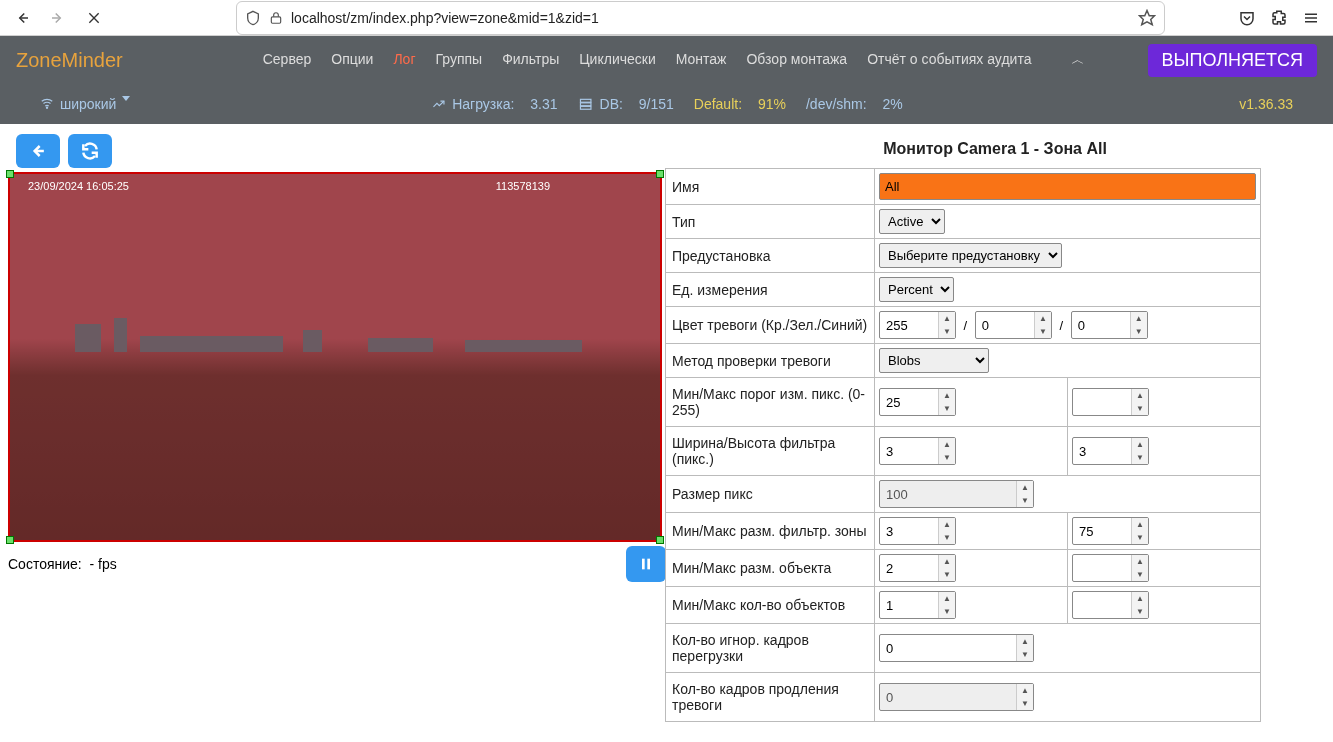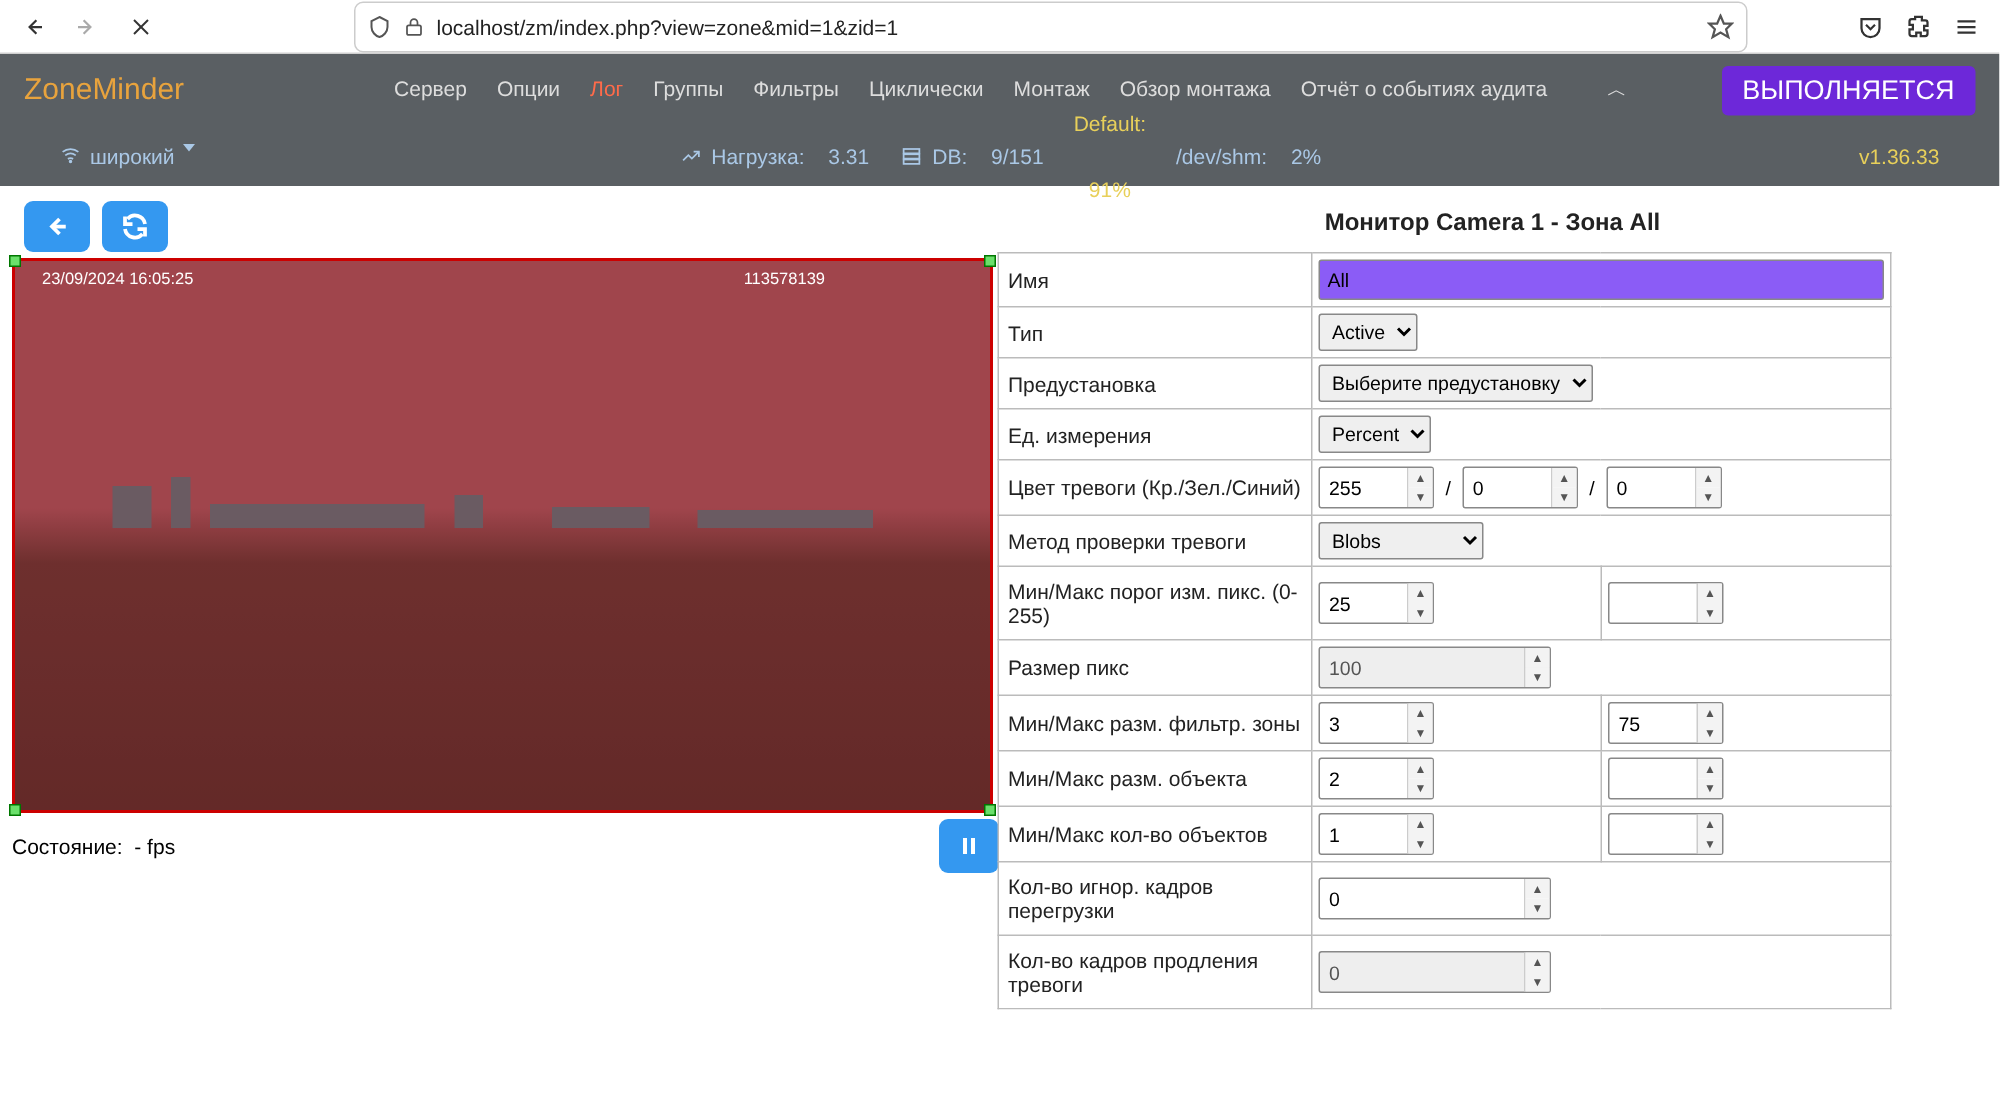--- a/index.html
+++ b/index.html
@@ -22,21 +22,21 @@
   .nav-links a.alert { color:#ff6b4a; }
   .nav-links .caret { margin-left:20px; color:#ddd; }
   .run-badge { margin-left:auto; background:#6d28d9; color:#fff; font-size:18px; padding:6px 14px; border-radius:4px; }
 
   
   .status-bar { background:#5a5f63; height:40px; display:flex; align-items:center; padding:0 40px; color:#aac8e6; font-size:14px; }
   .status-bar .bw { display:flex; align-items:flex-start; gap:6px; margin-right:auto; }
   .status-bar .bw .tri { display:inline-block; width:0; height:0; border-left:4px solid transparent; border-right:4px solid transparent; border-top:5px solid #aac8e6; }
   .status-center { display:flex; gap:20px; margin: 0 auto; position:absolute; left:50%; transform:translateX(-50%); }
   .status-center span { display:flex; align-items:center; gap:6px;}
-  .status-center .yel { color:#e8d05a;flex-direction:column; }
+  .status-center .yel { color:#e8d05a; }
   .version { margin-left:auto; color:#e8d05a; }
   .wifi-icon { width:14px; height:14px; }
 
   
   .content-area { display:flex; align-items:flex-start; padding:6px 0 0 0; }
   .left-col { width:665px; padding-left:4px; }
   .right-col { flex:1; padding-right:8px; }
 
   .tool-buttons { display:flex; gap:8px; margin:4px 0 0 12px; }
   .tool-btn { background:#3498f0; color:#fff; border-radius:6px; width:44px; height:34px; display:flex; align-items:center; justify-content:center; }
@@ -53,21 +53,21 @@
 
   .state-row { display:flex; align-items:center; justify-content:space-between; width:658px; margin:4px 0 0 4px; }
   .state-text { font-size:14px; color:#000; }
   .pause-btn { background:#3498f0; color:#fff; border-radius:6px; width:40px; height:36px; display:flex; align-items:center; justify-content:center; }
 
   
   table.settings { border-collapse:collapse; width:596px; margin-left:0; }
   table.settings td { border:1px solid #bbb; vertical-align:middle; }
   table.settings td.lbl { padding:8px 6px; width:210px; color:#222; font-size:14px; }
   table.settings td.ctl { padding:4px; }
-  .txt-in { width:100%; max-width:378px; padding:5px; border:1px solid #888; border-radius:2px; font-size:13px; background:#8b5cf6; }
+  .txt-in { width:100%; max-width:378px; padding:5px; border:1px solid #888; border-radius:2px; font-size:13px; background:#f97316; }
   .sel { padding:3px 4px; border:1px solid #888; border-radius:2px; font-size:13px; background:#efefef; }
   .spin-wrap { display:inline-flex; align-items:center; border:1px solid #888; border-radius:2px; background:#fff; height:28px; }
   .spin-wrap.dis { background:#eee; }
   .spin-wrap input { border:none; outline:none; padding:0 6px; width:58px; font-size:13px; background:transparent; }
   .spin-wrap.md input { width:136px; }
   .spin-wrap .sp-btns { display:flex; flex-direction:column; border-left:1px solid #ccc; }
   .spin-wrap .sp-btns div { width:16px; height:13px; display:flex; align-items:center; justify-content:center; font-size:8px; color:#555; background:#f3f3f3;}
   td.pairL { width:194px; }
   td.pairR { width:194px; }
   .sep { padding:0 4px; }
@@ -299,20 +299,37 @@
               </span></td>
         <td class="ctl pairR"><span class="spin-wrap">
                 <input value="" style="">
                 <span class="sp-btns">
                   <div>▲</div>
                   <div>▼</div>
                 </span>
               </span></td>
       </tr>
       <tr>
+        <td class="lbl">Ширина/Высота фильтра (пикс.)</td>
+        <td class="ctl pairL"><span class="spin-wrap">
+                <input value="3" style="">
+                <span class="sp-btns">
+                  <div>▲</div>
+                  <div>▼</div>
+                </span>
+              </span></td>
+        <td class="ctl pairR"><span class="spin-wrap">
+                <input value="3" style="">
+                <span class="sp-btns">
+                  <div>▲</div>
+                  <div>▼</div>
+                </span>
+              </span></td>
+      </tr>
+      <tr>
         <td class="lbl">Размер пикс</td>
         <td class="ctl" colspan="2"><span class="spin-wrap dis md">
                 <input disabled="" value="100" style="">
                 <span class="sp-btns">
                   <div>▲</div>
                   <div>▼</div>
                 </span>
               </span></td>
       </tr>
       <tr>

